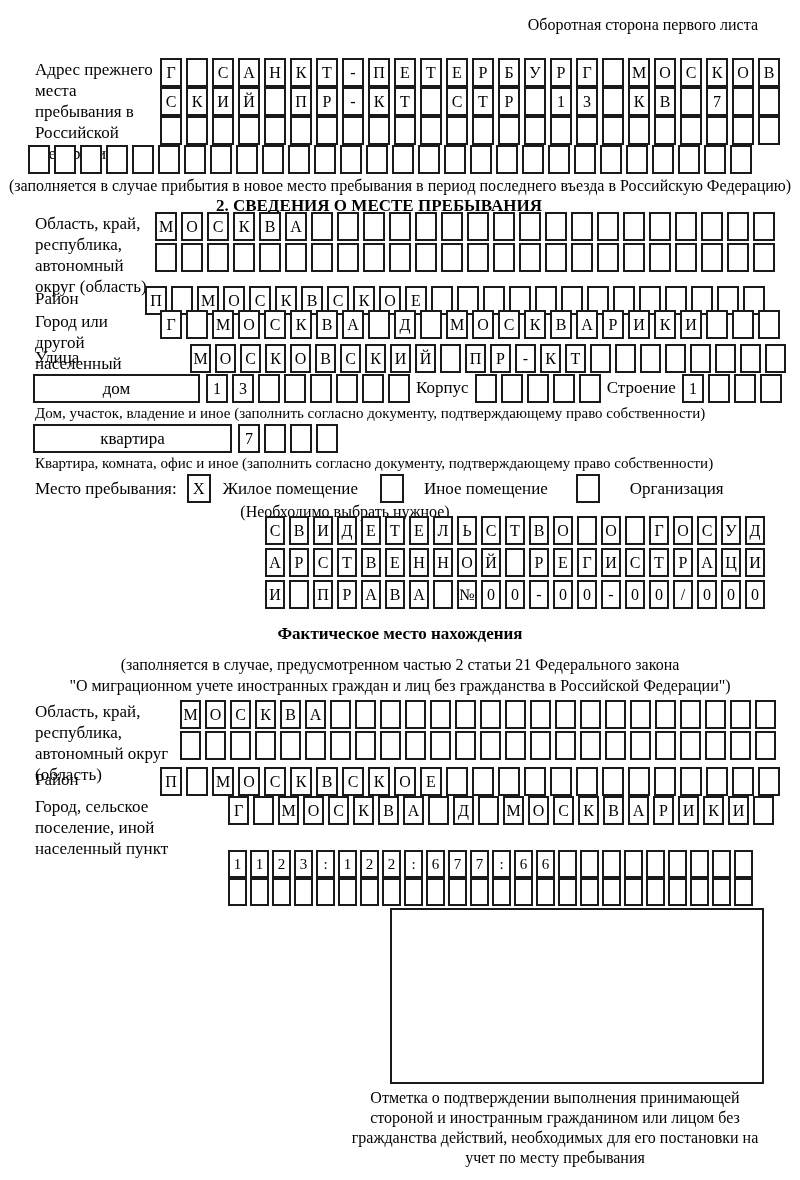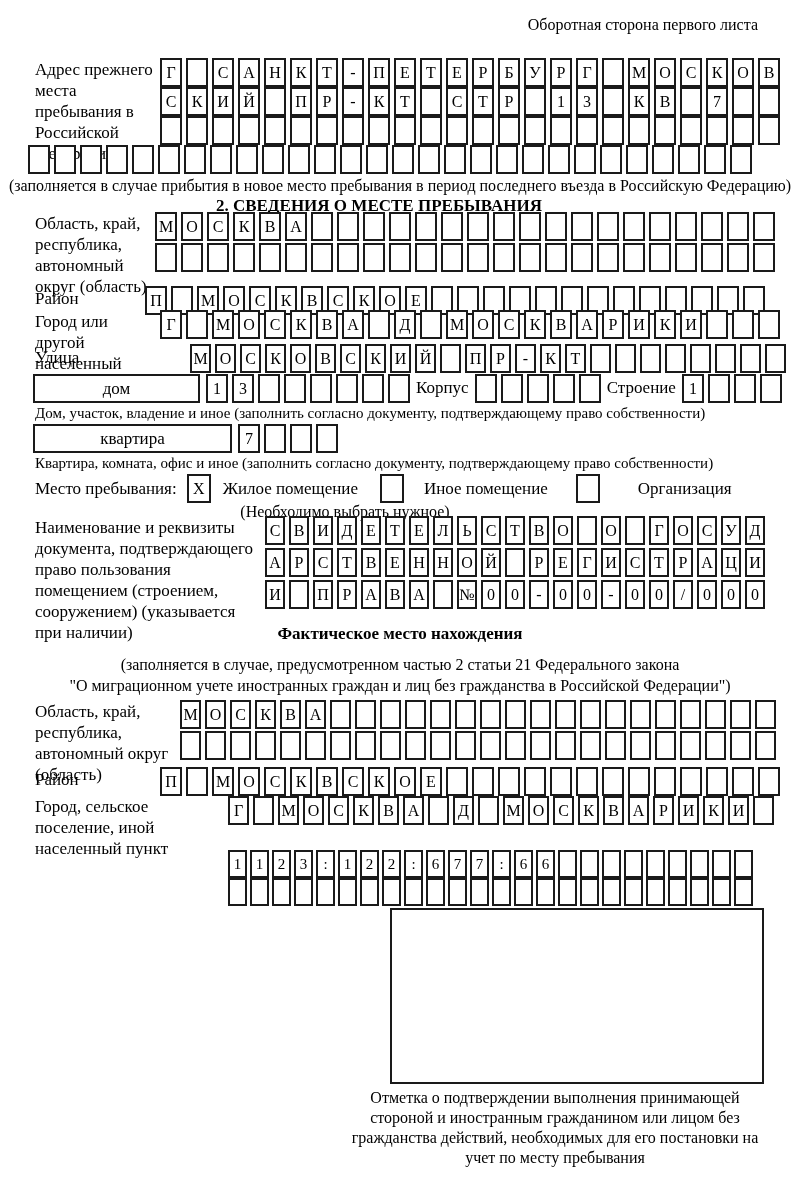--- a/index.html
+++ b/index.html
@@ -326,25 +326,24 @@
   </div>
   <div class="abs note-left" style="top:454px;left:35px;width:740px;">Квартира, комната, офис и иное (заполнить согласно документу, подтверждающему право собственности)</div>
 
   <div class="abs chkrow" style="top:474px;left:35px;">
     <span>Место пребывания:</span>
     <span class="chkbox" style="margin-left:10px;">X</span>
     <span style="margin-left:12px;">Жилое помещение</span>
     <span class="chkbox" style="margin-left:22px;"></span>
     <span style="margin-left:20px;text-align:right;">Иное помещение</span>
     <span class="chkbox" style="margin-left:28px;"></span>
-    <span style="margin-left:38px;">Организация</span>
+    <span style="margin-left:30px;">Организация</span>
   </div>
   <div class="abs note" style="top:502px;left:160px;width:370px;">(Необходимо выбрать нужное)</div>
 
-  <div class="abs lbl" style="top:518px;left:35px;width:228px;">Наименование и реквизиты документа, подтверждающего право пользования помещением (строением, сооружением) (указывается при наличии)</div>
   <div class="abs grid w16" style="top:516px;left:265px;">
       <span class="cell">С</span>
       <span class="cell">В</span>
       <span class="cell">И</span>
       <span class="cell">Д</span>
       <span class="cell">Е</span>
       <span class="cell">Т</span>
       <span class="cell">Е</span>
       <span class="cell">Л</span>
       <span class="cell">Ь</span>

